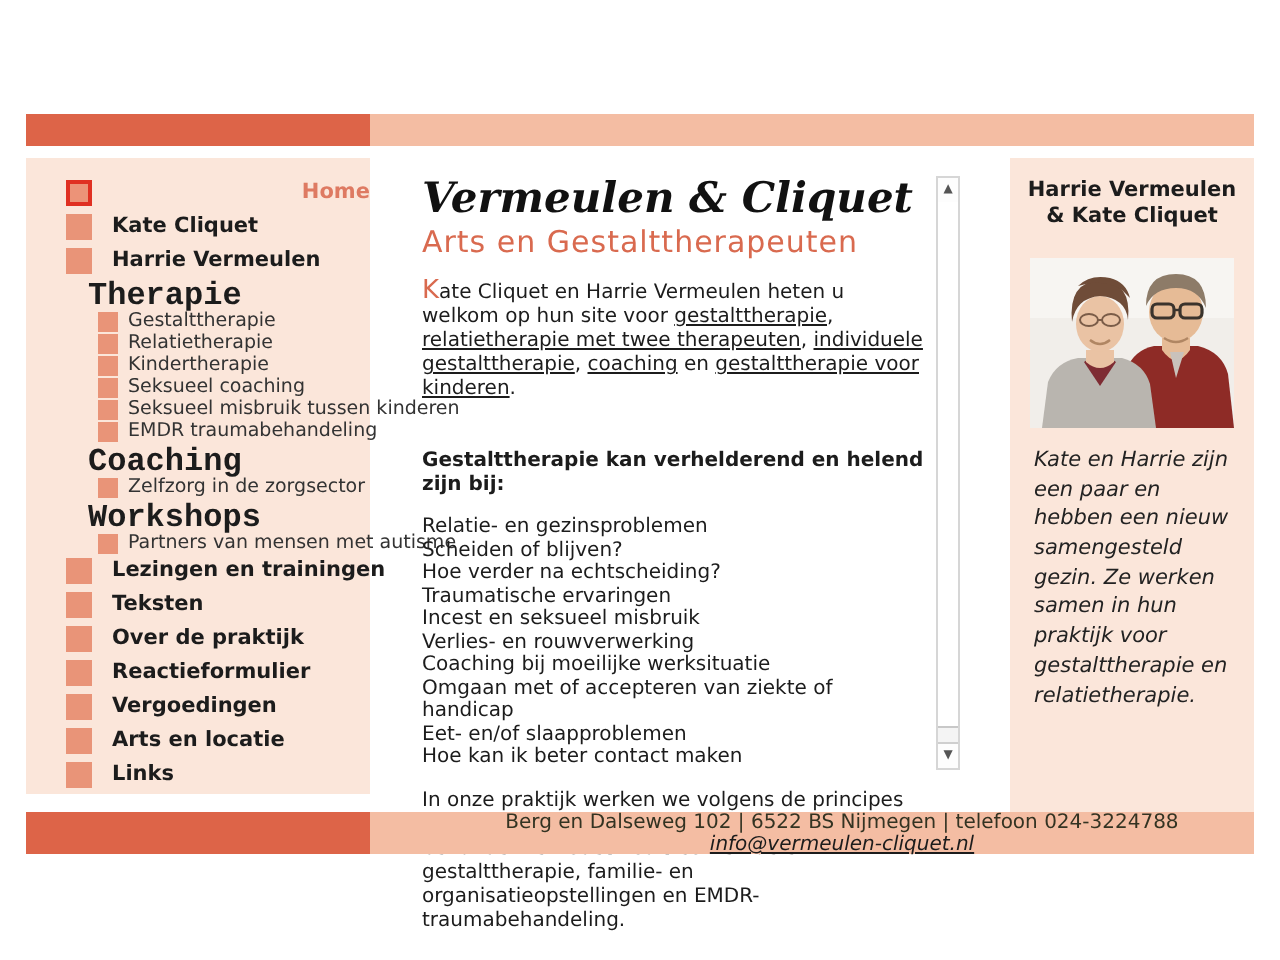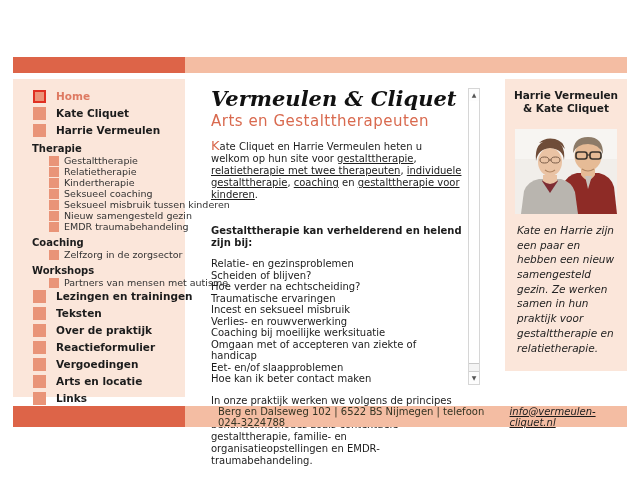--- a/index.html
+++ b/index.html
@@ -1,39 +1,39 @@
 <!DOCTYPE html>
 <html><head>
 <meta charset="utf-8">
 <style>
   html,body{margin:0;padding:0;background:#fff;}
   .page{position:relative;width:640px;height:480px;background:#ffffff;
         font-family:"DejaVu Sans",sans-serif;color:#1c1c1c;overflow:hidden;}
 
   
-  .bar{position:absolute;}
+  .bar{position:absolute;flex-direction:column;}
   .bar-top-dark{left:13px;top:57px;width:172px;height:16px;background:#dd6448;}
   .bar-top-light{left:185px;top:57px;width:442px;height:16px;background:#f4bda3;}
   .bar-bottom-dark{left:13px;top:406px;width:172px;height:21px;background:#dd6448;}
   .bar-bottom-light{left:185px;top:406px;width:442px;height:21px;background:#f4bda3;
     display:flex;align-items:center;justify-content:space-between;
     padding-left:33px;padding-right:3px;box-sizing:border-box;font-size:10px;color:#332;}
   .footer-email{color:#1c1c1c;text-decoration:underline;cursor:pointer;font-style:italic;}
 
   
   .sidebar{position:absolute;left:13px;top:79px;width:172px;height:318px;
            background:#fbe6da;box-sizing:border-box;padding-top:9px;}
   .side-item{display:flex;align-items:center;cursor:pointer;}
   .side-item.t-main{padding-left:20px;height:16px;margin:0 0 1px 0;
       font-size:10.5px;font-weight:bold;color:#1c1c1c;}
   .side-item.t-main .bullet{width:13px;height:13px;background:#e99478;margin-right:10px;flex:0 0 auto;}
-  .side-item.t-main.active{color:#de7a62;}
+  .side-item.t-main.active{color:#de7a62;justify-content:space-between;}
   .side-item.t-main.active .bullet{width:9px;height:9px;background:#ec9378;border:2px solid #e03022;}
-  .side-item.t-header{padding-left:19px;height:14px;margin-top:3px;
-      font-size:10px;font-weight:bold;color:#1c1c1c;cursor:default;}
+  .side-item.t-header{padding-left:31px;height:14px;margin-top:3px;
+      font-size:16px;font-weight:bold;color:#1c1c1c;cursor:default;font-family:Liberation Mono, monospace;}
   .side-item.t-sub{padding-left:36px;height:11px;font-size:9.5px;color:#333;}
   .side-item.t-sub .bullet{width:10px;height:10px;background:#e99478;margin-right:5px;flex:0 0 auto;}
   .side-item .lbl{white-space:nowrap;}
 
   
   .content{position:absolute;left:211px;top:86px;width:252px;}
   .page-title{font-family:"DejaVu Serif",serif;font-style:italic;font-weight:bold;
       font-size:21px;color:#111;line-height:25px;}
   .page-subtitle{font-size:15px;color:#d96a4f;letter-spacing:0.5px;line-height:18px;margin-top:1px;}
   .intro{font-size:10px;line-height:12px;margin-top:10px;}
@@ -47,21 +47,21 @@
   .scrollbar{position:absolute;left:468px;top:88px;width:12px;height:297px;
      background:#f4f4f4;border:1px solid #d6d6d6;box-sizing:border-box;}
   .sb-btn{position:absolute;left:0;width:10px;height:12px;background:#fdfdfd;
      color:#555;font-size:6px;line-height:12px;text-align:center;cursor:pointer;}
   .sb-up{top:0;border-bottom:1px solid #e0e0e0;}
   .sb-down{bottom:0;border-top:1px solid #cfcfcf;}
   .sb-thumb{position:absolute;left:0;top:12px;width:10px;height:262px;
      background:#ffffff;border-bottom:1px solid #c8c8c8;cursor:pointer;}
 
   
-  .aside{position:absolute;left:505px;top:79px;width:122px;height:292px;
+  .aside{position:absolute;left:505px;top:79px;width:122px;height:327px;
      background:#fbe6da;box-sizing:border-box;padding-top:10px;}
   .aside-heading{font-size:10.5px;font-weight:bold;text-align:center;
      line-height:13px;padding:0 8px;}
   .photo{display:block;width:102px;height:85px;margin:14px auto 0 auto;}
   .aside-caption{font-size:10.5px;font-style:italic;color:#222;
      line-height:1.4;padding:9px 9px 0 12px;}
 </style>
 </head>
 <body>
 
@@ -100,24 +100,20 @@
         <span class="bullet"></span>
         <span class="lbl">Kindertherapie</span>
       </div>
       <div class="side-item t-sub">
         <span class="bullet"></span>
         <span class="lbl">Seksueel coaching</span>
       </div>
       <div class="side-item t-sub">
         <span class="bullet"></span>
         <span class="lbl">Seksueel misbruik tussen kinderen</span>
-      </div>
-      <div class="side-item t-sub">
-        <span class="bullet"></span>
-        <span class="lbl">Nieuw samengesteld gezin</span>
       </div>
       <div class="side-item t-sub">
         <span class="bullet"></span>
         <span class="lbl">EMDR traumabehandeling</span>
       </div>
       <div class="side-item t-header">
 
         <span class="lbl">Coaching</span>
       </div>
       <div class="side-item t-sub">

